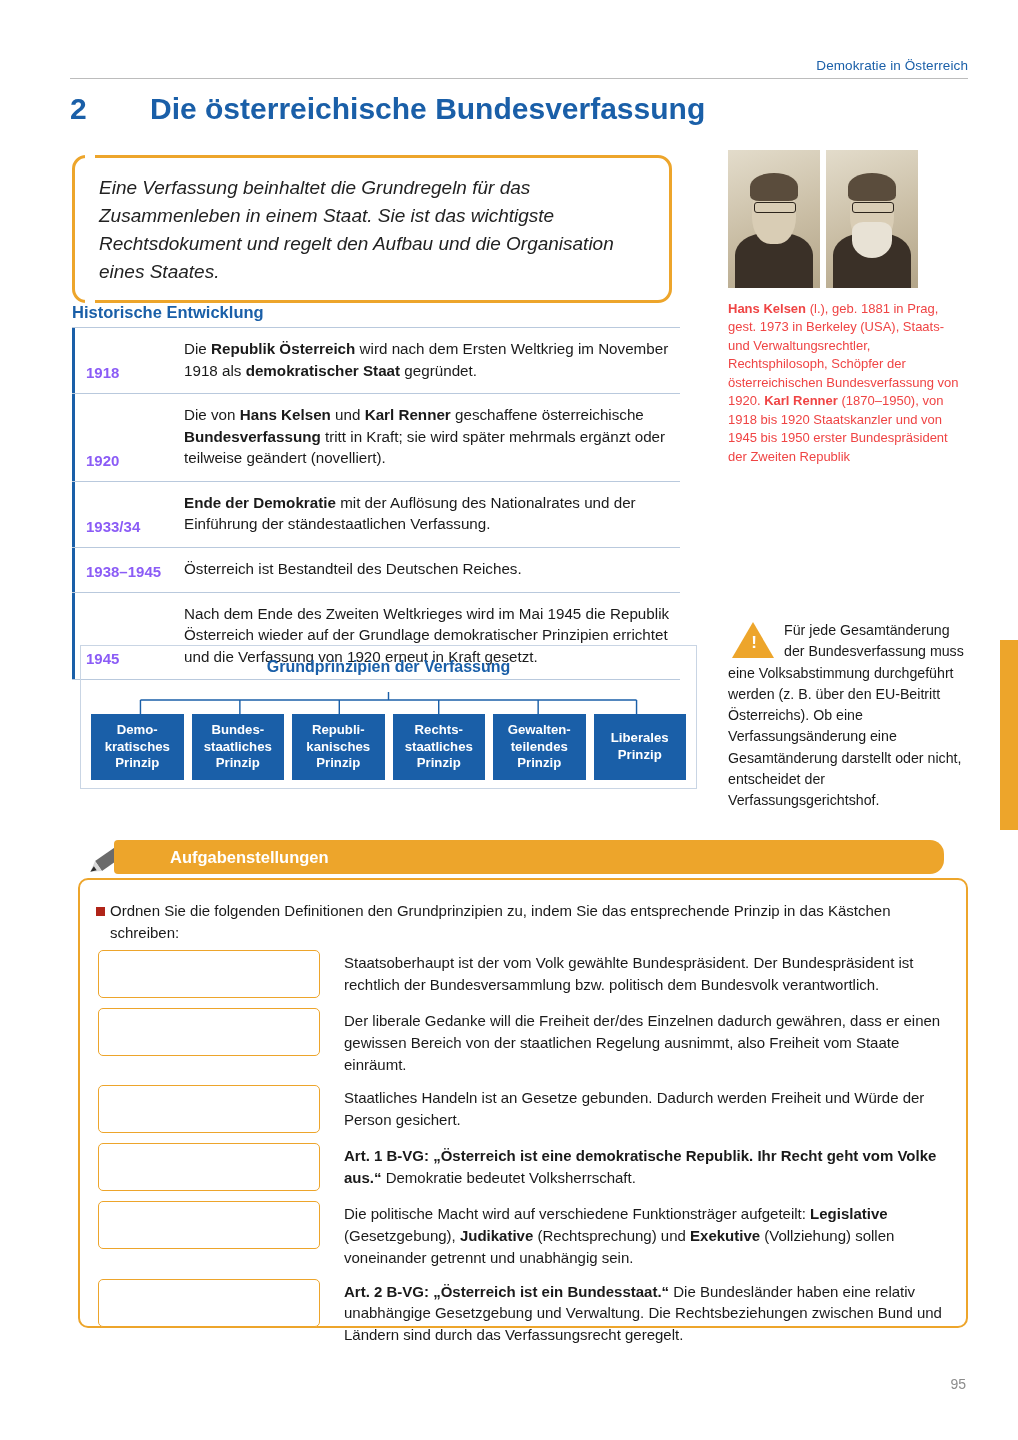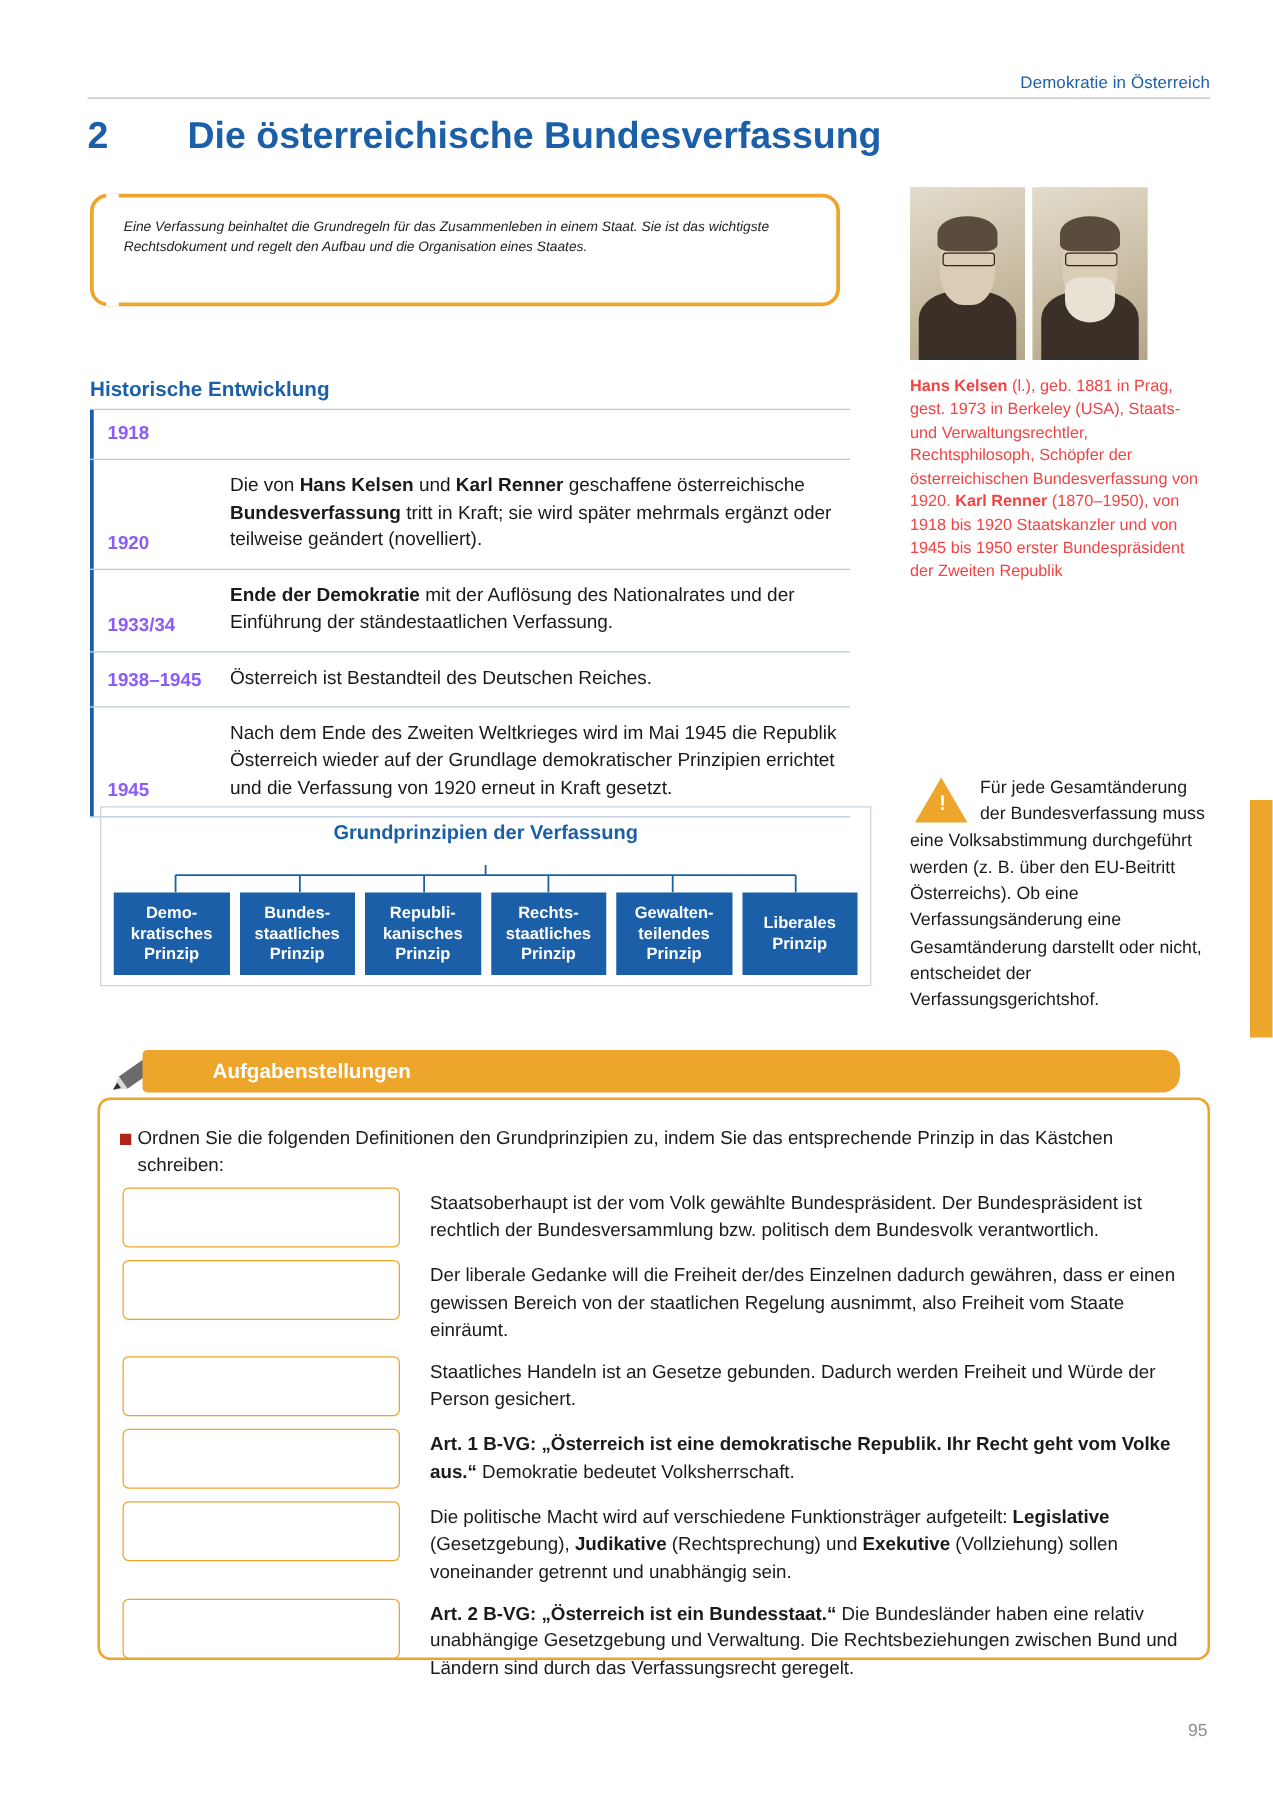--- a/index.html
+++ b/index.html
@@ -35,21 +35,21 @@
 
   
   .callout {
     position:absolute; left:72px; top:155px; width:600px; min-height:90px;
     border-top:3px solid #eda52b;
     border-bottom:3px solid #eda52b;
     border-left:3px solid #eda52b;
     border-right:3px solid #eda52b;
     border-radius:14px 14px 14px 14px;
     padding:16px 22px 14px 24px;
-    font-style:italic; font-size:11px; line-height:1.48; color:#222;
+    font-style:italic; font-size:19px; line-height:1.48; color:#222;
   }
   .callout::after{
     content:""; position:absolute; left:10px; top:-3px; bottom:-3px; width:10px;
     background:#ffffff;
   }
   .callout-inner { position:relative; z-index:2; }
 
   
   .photos { position:absolute; left:728px; top:150px; display:flex; gap:6px; }
   .photo {
@@ -213,20 +213,21 @@
     </div>
   </div>
 
   <div class="caption"><b>Hans Kelsen</b> (l.), geb. 1881 in Prag, gest. 1973 in Berkeley (USA), Staats- und Verwaltungsrechtler, Rechtsphilosoph, Schöpfer der österreichischen Bundesverfassung von 1920. <b>Karl Renner</b> (1870–1950), von 1918 bis 1920 Staatskanzler und von 1945 bis 1950 erster Bundespräsident der Zweiten Republik</div>
 
   <div class="sec-head">Historische Entwicklung</div>
 
   <div class="timeline">
       <div class="tl-row">
         <div class="tl-year">1918</div>
+        <div class="tl-text">Die <b>Republik Österreich</b> wird nach dem Ersten Weltkrieg im November 1918 als <b>demokratischer Staat</b> gegründet.</div>
       </div>
       <div class="tl-row tall">
         <div class="tl-year">1920</div>
         <div class="tl-text">Die von <b>Hans Kelsen</b> und <b>Karl Renner</b> geschaffene österreichische <b>Bundesverfassung</b> tritt in Kraft; sie wird später mehrmals ergänzt oder teilweise geändert (novelliert).</div>
       </div>
       <div class="tl-row">
         <div class="tl-year">1933/34</div>
         <div class="tl-text"><b>Ende der Demokratie</b> mit der Auflösung des Nationalrates und der Einführung der ständestaatlichen Verfassung.</div>
       </div>
       <div class="tl-row">

